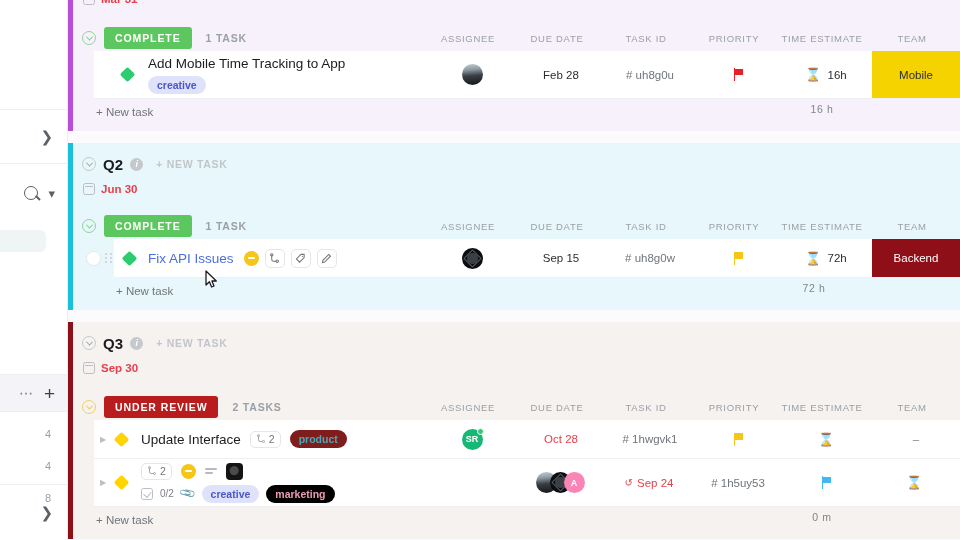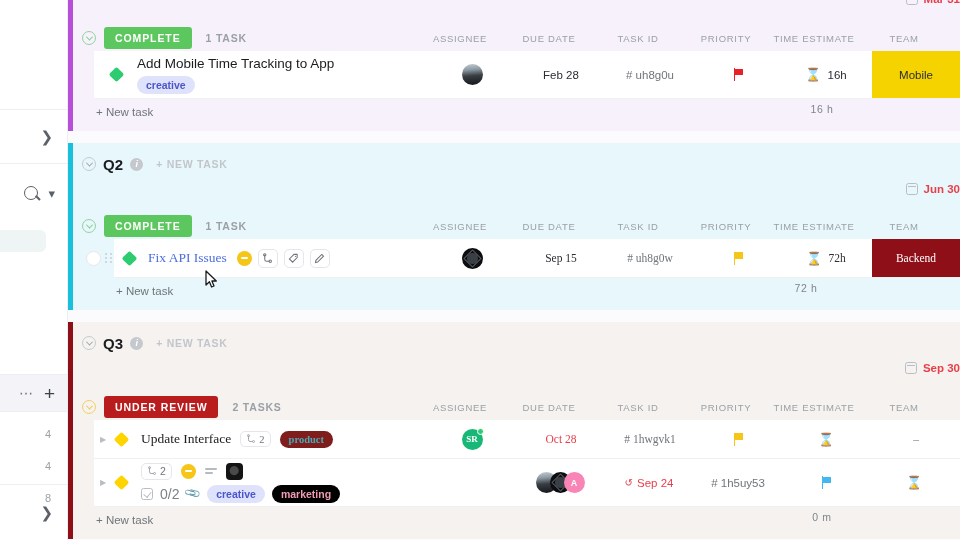--- a/index.html
+++ b/index.html
@@ -41,21 +41,21 @@
   .main { flex: 1; height: 540px; position: relative; background: #fbfbfd; overflow: hidden; }
 
   .group { position: relative; }
   .accent { position: absolute; left: 0; top: 0; bottom: 0; width: 5px; }
 
   
   .g-head { padding: 10px 0 4px 14px; }
   .g-head-row { display: flex; align-items: center; gap: 7px; height: 22px; }
   .g-title { font-size: 15px; font-weight: bold; color: #1b1c1f; letter-spacing: .1px; }
   .g-new { font-size: 10.5px; letter-spacing: .7px; color: #c2c6cb; font-weight: 600; margin-left: 6px; }
-  .g-date-row { display: flex; align-items: center; gap: 6px; margin-top: 8px; padding-left: 1px; justify-content: flex-end; }
+  .g-date-row { display: flex; align-items: center; gap: 6px; margin-top: 8px; padding-left: 1px; }
   .g-date { font-size: 11.5px; color: #e8404a; font-weight: 600; }
 
   .ring { width: 14px; height: 14px; border: 1.3px solid #c6cad0; border-radius: 50%; display:flex; align-items:center; justify-content:center; flex: 0 0 14px; }
   .ring i { display:block; width:5px; height:5px; border-right:1.3px solid #9aa0a6; border-bottom:1.3px solid #9aa0a6; transform: rotate(45deg) translate(-1px,-1px); }
   .ring.green { border-color: #8fd59a; }
   .ring.green i { border-color: #7cc98a; }
   .ring.yellow { border-color: #f3cf64; }
   .ring.yellow i { border-color: #efc44b; }
   .info-i { width: 13px; height: 13px; border-radius: 50%; background: #c5c9ce; color: #fff; font-size: 9px; font-weight: bold; display:flex; align-items:center; justify-content:center; font-style: italic; }
   .cal { width: 12px; height: 12px; border: 1.3px solid #b9bec4; border-radius: 2.5px; position: relative; }
@@ -69,27 +69,27 @@
   
   .cols { position: absolute; right: 0; top: 0; display: flex; }
   .col { text-align: center; font-size: 9.5px; letter-spacing: .7px; color: #9aa0a6; font-weight: 500; }
   .c-assignee { width: 92px; }
   .c-due      { width: 86px; }
   .c-id       { width: 92px; }
   .c-prio     { width: 84px; }
   .c-time     { width: 92px; }
   .c-team     { width: 88px; }
 
-  .hdr-cols { position: absolute; right: 12px; top: 8px; display: flex; }
+  .hdr-cols { position: absolute; right: 4px; top: 8px; display: flex; }
 
   
   .trow { display: flex; align-items: stretch; background: #fff; position: relative; border-bottom: 1px solid #f0f0f3; }
   .trow.tall { min-height: 48px; }
-  .trow.short { min-height: 39px; font-family: Liberation Serif, serif; }
-  .t-left { flex: 1; display: flex; align-items: center; padding-left: 17px; position: relative; }
+  .trow.short { min-height: 39px; }
+  .t-left { flex: 1; display: flex; align-items: center; padding-left: 28px; position: relative; }
   .t-cells { display: flex; }
   .t-cell { display: flex; align-items: center; justify-content: center; font-size: 11.5px; color: #2b2d31; text-align: center; }
 
   .diamond { width: 11px; height: 11px; transform: rotate(45deg); border-radius: 2px; flex: 0 0 11px; }
   .d-green { background: #2ecc71; }
   .d-yellow { background: #ffd400; }
 
   .tname { font-size: 13.5px; color: #1b1c1f; font-weight: 500; white-space: nowrap; }
   .tname.link { color: #4b6ee0; }
 
@@ -103,21 +103,21 @@
   .yc { width: 15px; height: 15px; border-radius: 50%; background: #f5c518; display: inline-flex; align-items: center; justify-content: center; }
   .yc::after { content:""; width: 7px; height: 1.8px; background: #fff; border-radius: 1px; }
   .lines { width: 12px; display:inline-block; }
   .lines i { display:block; height: 1.6px; background: #b6bbc1; border-radius: 1px; margin: 2px 0; }
   .lines i:nth-child(2) { width: 8px; }
   .thumb { width: 17px; height: 17px; border-radius: 4px; background: radial-gradient(circle at 48% 45%, #4a4a4a 0 4px, #141414 5px 100%); }
 
   .subline { display: flex; align-items: center; gap: 7px; margin-top: 5px; }
   .chk { width: 12px; height: 12px; border: 1.3px solid #b9bec4; border-radius: 2.5px; position: relative; }
   .chk::after { content: ""; position: absolute; left: 2.5px; top: 1px; width: 3.5px; height: 6px; border-right: 1.3px solid #b9bec4; border-bottom: 1.3px solid #b9bec4; transform: rotate(40deg); }
-  .subcount { font-size: 14px; color: #7c8189; }
+  .subcount { font-size: 10px; color: #7c8189; }
   .clip { color: #b9bec4; font-size: 11px; transform: rotate(-35deg); display:inline-block;}
 
   .caret { color: #b9bec4; font-size: 8px; position: absolute; left: 6px; }
 
   
   .hover-chk { position: absolute; left: -28px; width: 15px; height: 15px; border-radius: 50%; background: #fff; border: 1px solid #e6e8eb; }
   .grip { position: absolute; left: -9px; width: 7px; display: grid; grid-template-columns: 2px 2px; gap: 2px 3px; }
   .grip b { width: 2px; height: 2px; border-radius: 50%; background: #c9ced4; display:block; }
 
   
@@ -362,21 +362,21 @@
             <span class="timeval">72h</span>
           </div>
           <div class="t-cell c-team" style="padding:0; background:#8f0f18;">
             <span class="teamcell">Backend</span>
           </div>
         </div>
       </div>
 
       <div style="position:relative;">
         <div class="newtask" style="padding-left:48px;">+ New task</div>
-        <div class="cols" style="top:4px; right:20px;justify-content:center;">
+        <div class="cols" style="top:4px; right:12px;justify-content:center;">
           <div class="col c-assignee"></div>
             <div class="col c-due"></div>
           <div class="col c-id"></div>
             <div class="col c-prio"></div>
           <div class="col c-time rollup-val">72 h</div>
           <div class="col c-team"></div>
         </div>
       </div>
     </div>
 

